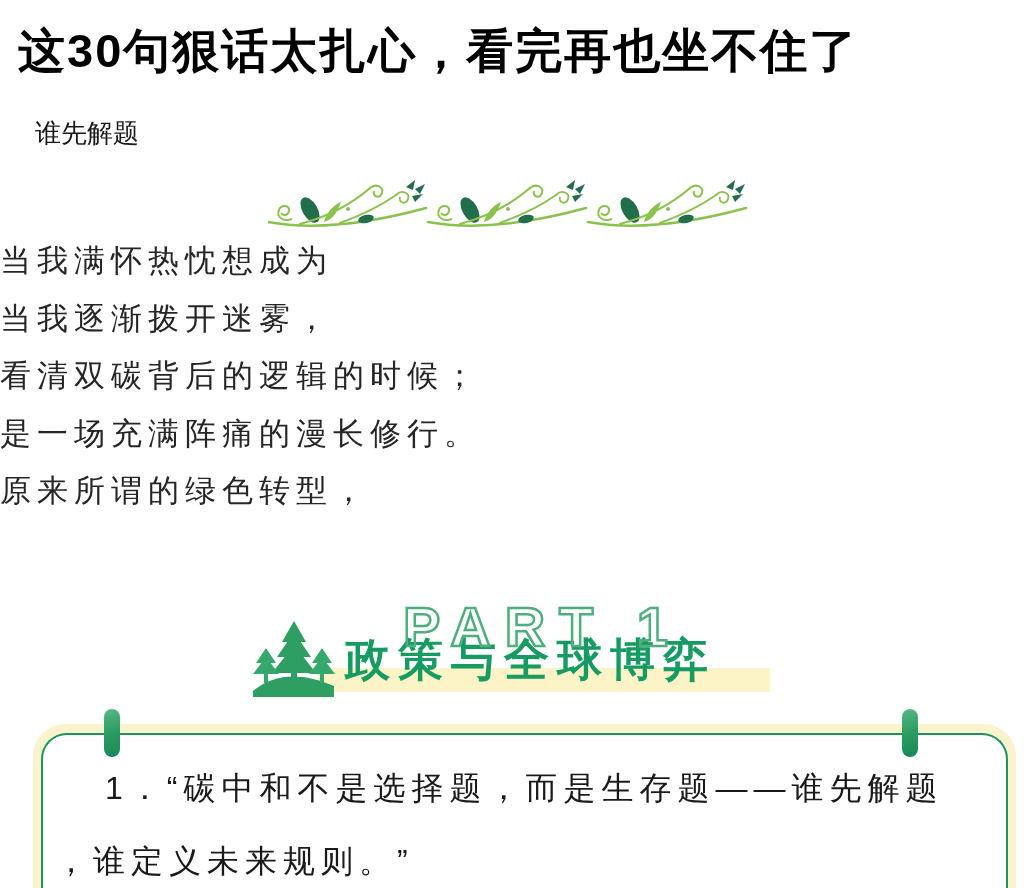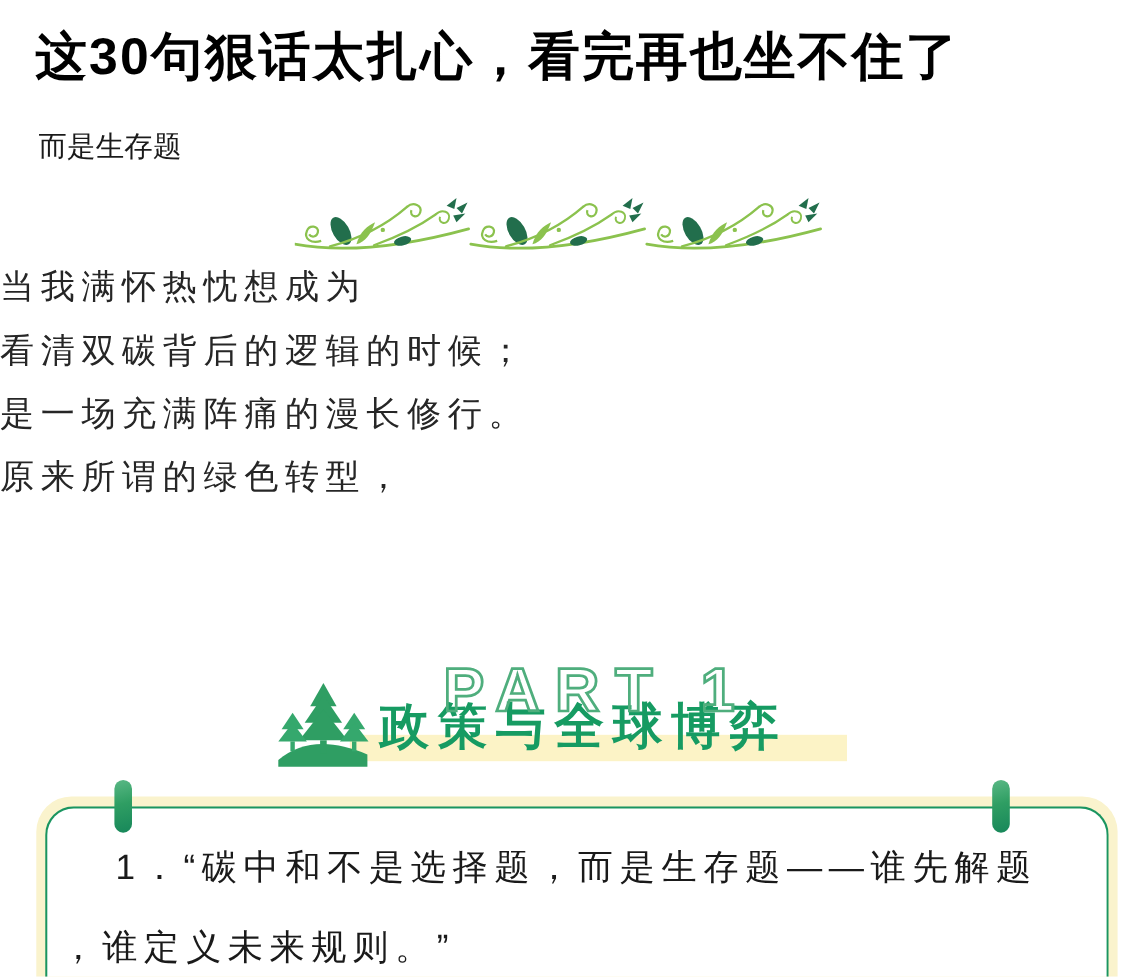--- a/index.html
+++ b/index.html
@@ -12,21 +12,21 @@
     --card-border-green:#1a9560;
     --vine-light:#8bc24e;
     --vine-dark:#226e4c;
   }
   *{box-sizing:border-box;}
   html,body{margin:0;padding:0;}
   body{background:#ffffff;font-family:"Liberation Sans", sans-serif;}
   .page{position:relative;width:1024px;height:888px;overflow:hidden;background:#ffffff;}
 
   .article-title{
-    position:absolute;left:32px;top:22px;margin:0;width:960px;
+    position:absolute;left:18px;top:22px;margin:0;width:960px;
     font-size:47px;font-weight:700;letter-spacing:2px;line-height:58px;
     color:#000000;
   }
   .article-author{
     position:absolute;left:35px;top:116px;
     font-size:26px;font-weight:400;color:var(--text-black);
   }
   .vine-divider{
     position:absolute;left:268px;top:176px;width:480px;height:54px;
   }
@@ -81,21 +81,21 @@
   }
   .quote-line-first{text-indent:50px;}
 </style>
 </head>
 <body>
 
 <div class="page">
 
   <h1 class="article-title">这30句狠话太扎心，看完再也坐不住了</h1>
 
-  <div class="article-author">而是生存题</div>
+  <div class="article-author">谁先解题</div>
 
   <div class="vine-divider">
     <svg width="480" height="54" viewBox="0 0 480 54" xmlns="http://www.w3.org/2000/svg">
       <defs>
         <g id="vine-unit">
           <path d="M0,44 C44,52 96,47 158,30" fill="none" stroke="var(--vine-light)" stroke-width="2.5" stroke-linecap="round"></path>
           <path d="M24,41 c-9,3 -16,-2 -13,-9 c2,-6 11,-5 10,1 c-1,5 -6,5 -8,2" fill="none" stroke="var(--vine-light)" stroke-width="2"></path>
           <ellipse cx="42" cy="32" rx="7.5" ry="14" transform="rotate(-30 42 32)" fill="var(--vine-dark)"></ellipse>
           <path d="M56,44 C59,33 66,27 73,24 C69,35 64,42 56,44 Z" fill="var(--vine-light)"></path>
           <path d="M32,46 C62,38 86,24 102,10" fill="none" stroke="var(--vine-light)" stroke-width="2.2" stroke-linecap="round"></path>
@@ -110,20 +110,21 @@
         </g>
       </defs>
       <use href="#vine-unit" x="0" y="2"></use>
       <use href="#vine-unit" x="160" y="2"></use>
       <use href="#vine-unit" x="320" y="2"></use>
     </svg>
   </div>
 
   <div class="poem">
     <p>当我满怀热忱想成为</p>
+    <p>当我逐渐拨开迷雾，</p>
     <p>看清双碳背后的逻辑的时候；</p>
     <p>是一场充满阵痛的漫长修行。</p>
     <p>原来所谓的绿色转型，</p>
   </div>
 
   <div class="section-header">
     <div class="highlight-bar"></div>
     <div class="trees-icon">
       <svg width="84" height="82" viewBox="0 0 84 82" xmlns="http://www.w3.org/2000/svg">
         <path d="M1,75 C22,57 50,56 82,70 L82,81 L1,81 Z" fill="#2f9e63"></path>

